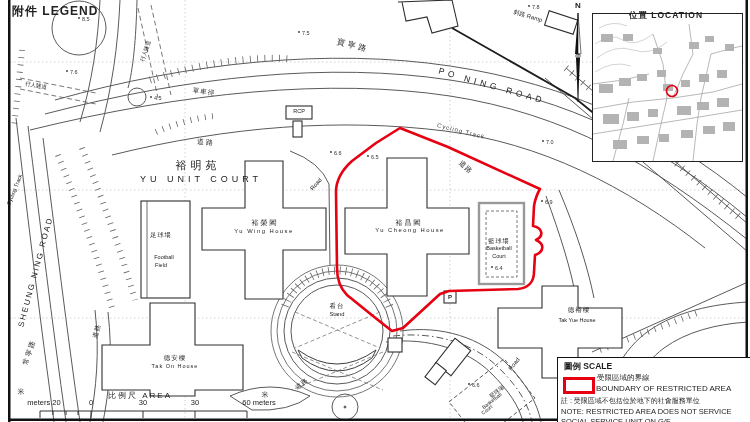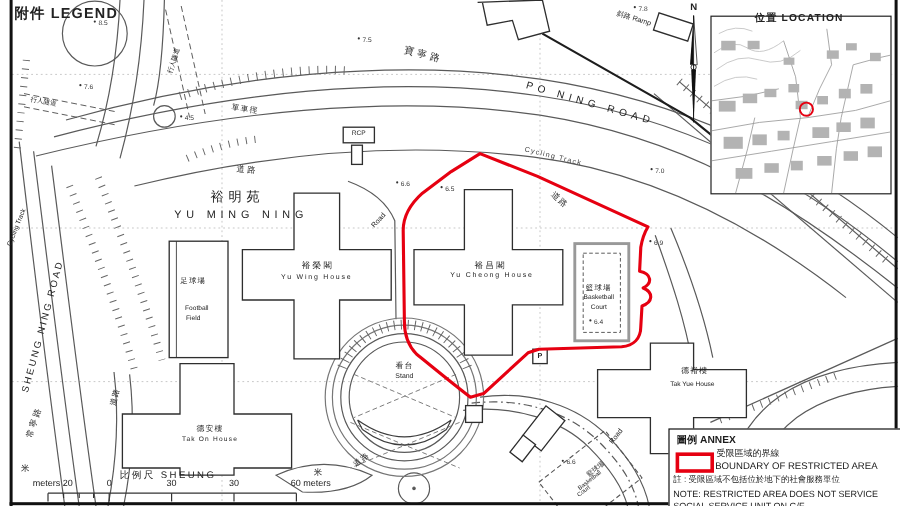--- a/index.html
+++ b/index.html
@@ -199,21 +199,21 @@
   <div class="lbl" style="left:36px;top:272px;font-size:8px;letter-spacing:2px;font-weight:500;transform:translate(-50%,-50%) rotate(-75deg);">SHEUNG NING ROAD</div>
   <div class="lbl" style="left:29px;top:352px;font-size:7px;letter-spacing:2px;transform:translate(-50%,-50%) rotate(-72deg);">常寧路</div>
   <div class="lbl" style="left:15px;top:190px;font-size:5.5px;transform:translate(-50%,-50%) rotate(-68deg);">Cycling Track</div>
   <div class="lbl" style="left:146px;top:51px;font-size:5.5px;transform:translate(-50%,-50%) rotate(-72deg);">行人隧道</div>
   <div class="lbl" style="left:36px;top:86px;font-size:5.5px;transform:translate(-50%,-50%) rotate(10deg);">行人隧道</div>
   <div class="lbl" style="left:528px;top:16px;font-size:6px;transform:translate(-50%,-50%) rotate(17deg);">斜路 Ramp</div>
   <div class="lbl" style="left:299px;top:112px;font-size:5.5px;">RCP</div>
   <div class="lbl" style="left:450px;top:297px;font-size:6px;font-weight:600;">P</div>
 
   <div class="lbl" style="left:198px;top:165px;font-size:11px;letter-spacing:4px;font-weight:500;">裕明苑</div>
-  <div class="lbl" style="left:201px;top:179px;font-size:9px;letter-spacing:4px;font-weight:500;">YU MING NING</div>
+  <div class="lbl" style="left:201px;top:179px;font-size:9px;letter-spacing:4px;font-weight:500;">YU UNIT COURT</div>
 
   <div class="lbl" style="left:265px;top:222px;font-size:7px;letter-spacing:2px;">裕榮閣</div>
   <div class="lbl" style="left:264px;top:232px;font-size:5.8px;letter-spacing:1.5px;">Yu Wing House</div>
   <div class="lbl" style="left:409px;top:222px;font-size:7px;letter-spacing:2px;">裕昌閣</div>
   <div class="lbl" style="left:410px;top:231px;font-size:5.8px;letter-spacing:1.5px;">Yu Cheong House</div>
   <div class="lbl" style="left:499px;top:241px;font-size:6.2px;letter-spacing:1px;">籃球場</div>
   <div class="lbl" style="left:499px;top:249px;font-size:5.5px;">Basketball</div>
   <div class="lbl" style="left:499px;top:257px;font-size:5.5px;">Court</div>
   <div class="lbl" style="left:161px;top:235px;font-size:6.2px;letter-spacing:1px;">足球場</div>
   <div class="lbl" style="left:164px;top:258px;font-size:5.5px;">Football</div>
@@ -223,21 +223,21 @@
   <div class="lbl" style="left:175px;top:358px;font-size:6.5px;letter-spacing:1px;">德安樓</div>
   <div class="lbl" style="left:175px;top:367px;font-size:5.5px;letter-spacing:1px;">Tak On House</div>
   <div class="lbl" style="left:579px;top:310px;font-size:6.5px;letter-spacing:1px;">德裕樓</div>
   <div class="lbl" style="left:577px;top:321px;font-size:5.5px;">Tak Yue House</div>
   <div class="lbl" style="left:497px;top:392px;font-size:5.5px;transform:translate(-50%,-50%) rotate(-38deg);">籃球場</div>
   <div class="lbl" style="left:492px;top:401px;font-size:5px;transform:translate(-50%,-50%) rotate(-38deg);">Basketball</div>
   <div class="lbl" style="left:487px;top:410px;font-size:5px;transform:translate(-50%,-50%) rotate(-38deg);">Court</div>
 
   <div class="lbl" style="left:578px;top:6px;font-size:8px;font-weight:700;">N</div>
 
-  <div class="lbl" style="left:140px;top:396px;font-size:8px;letter-spacing:2px;font-weight:500;">比例尺 SHEUNG</div>
+  <div class="lbl" style="left:140px;top:396px;font-size:8px;letter-spacing:2px;font-weight:500;">比例尺 AREA</div>
   <div class="lbl" style="left:21px;top:391px;font-size:7px;">米</div>
   <div class="lbl" style="left:29px;top:403px;font-size:7.5px;padding-left:30px;">meters 20</div>
   <div class="lbl" style="left:91px;top:403px;font-size:7.5px;">0</div>
   <div class="lbl" style="left:143px;top:403px;font-size:7.5px;">30</div>
   <div class="lbl" style="left:195px;top:403px;font-size:7.5px;">30</div>
   <div class="lbl" style="left:259px;top:403px;font-size:7.5px;">60 meters</div>
   <div class="lbl" style="left:265px;top:394px;font-size:7px;">米</div>
 
   <div class="lbl" style="left:666px;top:15px;font-size:8.5px;font-weight:600;letter-spacing:1px;z-index:4;">位置 LOCATION</div>
 
@@ -285,21 +285,21 @@
         <rect x="30" y="20" width="10" height="7"></rect>
           <rect x="132" y="30" width="9" height="7"></rect>
         <rect x="8" y="20" width="12" height="8"></rect>
           <rect x="64" y="56" width="9" height="7"></rect>
       </g>
       <circle cx="79" cy="77" r="5.5" fill="none" stroke="#e60011" stroke-width="1.6"></circle>
     </svg>
   </div>
 
   <div id="legend">
-    <div class="l" style="left:6px;top:4px;font-size:8.5px;font-weight:600;">圖例 ANNEX</div>
+    <div class="l" style="left:6px;top:4px;font-size:8.5px;font-weight:600;">圖例 SCALE</div>
     <div class="swatch"></div>
     <div class="l" style="left:39px;top:16px;font-size:7.5px;">受限區域的界線</div>
     <div class="l" style="left:38px;top:27px;font-size:8px;">BOUNDARY OF RESTRICTED AREA</div>
     <div class="l" style="left:3px;top:39px;font-size:7px;">註 : 受限區域不包括位於地下的社會服務單位</div>
     <div class="l" style="left:3px;top:50px;font-size:7.5px;">NOTE: RESTRICTED AREA DOES NOT SERVICE</div>
     <div class="l" style="left:3px;top:60px;font-size:7.5px;">SOCIAL SERVICE UNIT ON G/F</div>
   </div>
 
 </div>
 

